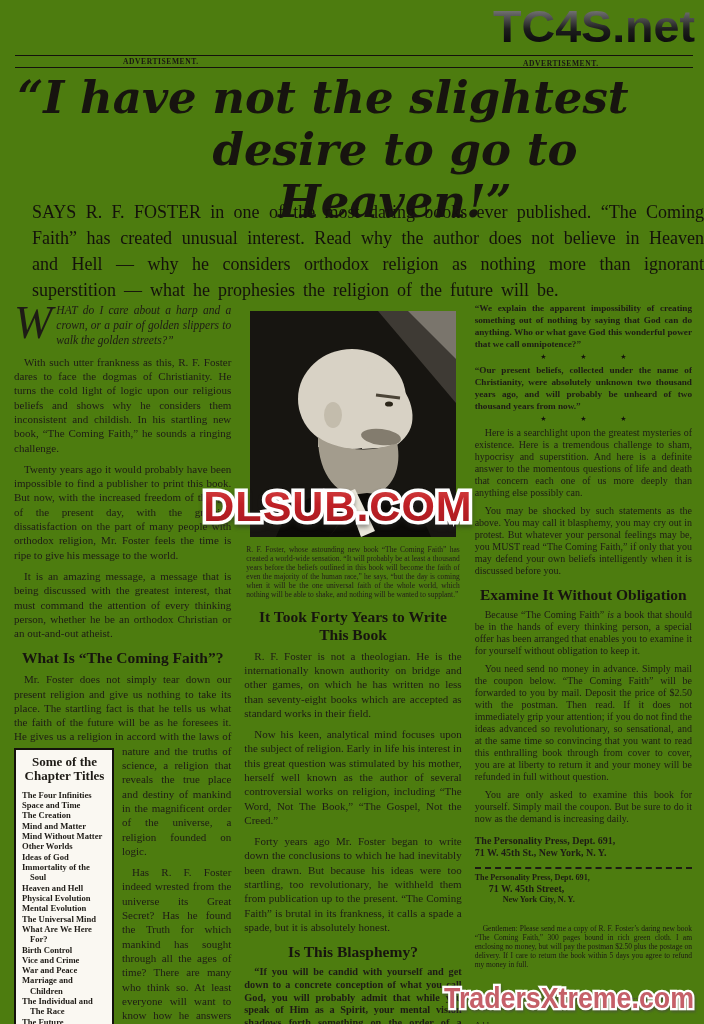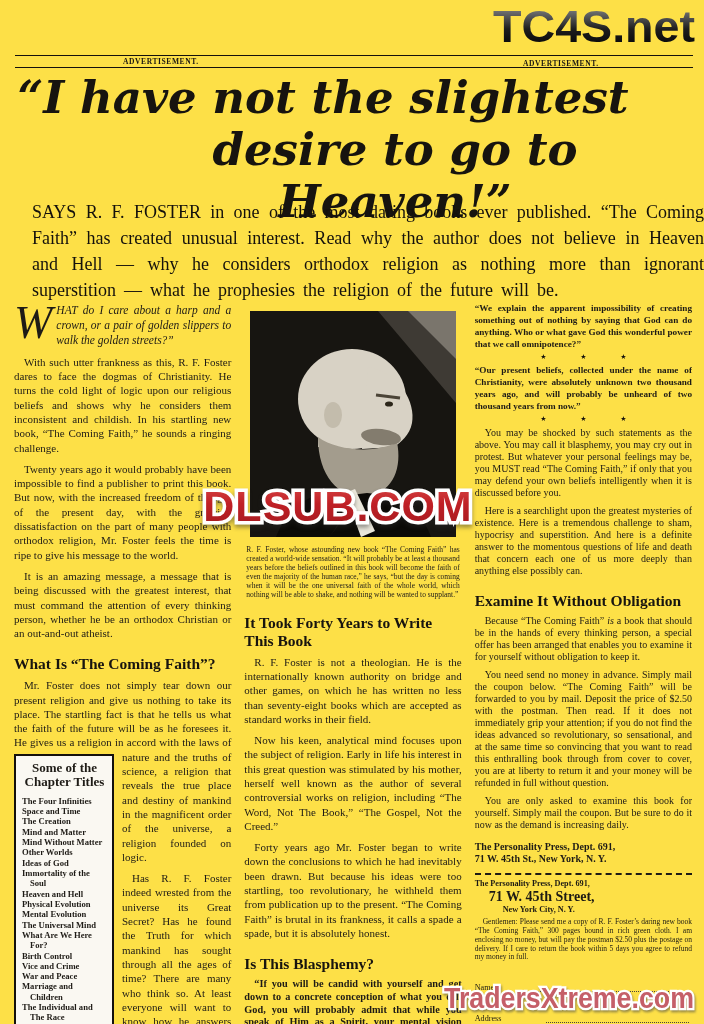--- a/index.html
+++ b/index.html
@@ -1,18 +1,18 @@
 <!DOCTYPE html>
 <html><head>
 <meta charset="utf-8">
 <style>
   html,body{margin:0;padding:0;background:#777;}
   .page{
     position:relative;width:704px;height:1024px;margin:0 auto;
-    background:#fde047;color:#1e1b16;overflow:hidden;
+    background:#4d7c0f;color:#1e1b16;overflow:hidden;
     font-family:"Liberation Serif",serif;
     text-decoration:underline;
   }
   
   .wm-tc4s{position:absolute;top:0;right:4px;z-index:30;}
   .wm-dlsub{position:absolute;left:166px;top:478px;z-index:30;filter:drop-shadow(0 3px 2px rgba(40,40,40,.45));}
   .wm-traders{position:absolute;left:438px;top:979px;z-index:30;filter:drop-shadow(1px 2px 1px rgba(70,70,70,.55));}
   
   .masthead{position:absolute;top:55px;left:15px;width:678px;}
   .m-rule{border-top:1.5px solid #14110c;height:0;}
@@ -28,21 +28,21 @@
   .headline .l2{font-size:45px;line-height:1.15;text-align:center;padding-left:84px;}
   
   .intro{position:absolute;top:200px;left:32px;width:672px;
     font-size:18px;line-height:1.44;text-align:justify;word-spacing:3.5px;color:#14110c;}
   
   .columns{position:absolute;top:303px;left:14px;width:678px;bottom:0;
     display:flex;gap:13px;overflow:hidden;}
   .col{flex:1;min-width:0;}
   .col p{margin:0 0 7px 0;font-size:11px;line-height:1.3;text-align:justify;text-indent:10px;}
   h3{font-family:"Liberation Serif",serif;font-weight:bold;color:#17140f;
-     font-size:15.5px;line-height:1.15;text-align:left;margin:15px 0 5px 0;}
+     font-size:15.5px;line-height:1.15;text-align:center;margin:9px 0 5px 0;}
   
   .opener{font-style:italic;text-indent:0 !important;font-size:11.5px !important;}
   .dropcap{float:left;font-size:46px;line-height:.72;padding:3px 4px 0 0;font-style:italic;font-weight:normal;}
   
   .chapter-box{
     float:left;width:100px;box-sizing:border-box;
     border:2.5px solid #14110c;background:#faf8f2;
     padding:5px 5px 12px 6px;margin:4px 8px 3px 0;
     text-indent:0;display:block;
   }
@@ -54,23 +54,23 @@
   .bold-quote{font-weight:bold;font-size:10.3px !important;line-height:1.24 !important;text-indent:10px;}
   
   .col-right p{font-size:10px;line-height:1.2;margin-bottom:6px;}
   .col-right .bq{font-weight:bold;font-size:9.2px;line-height:1.3;text-indent:0;margin-bottom:2px;}
   .stars{text-align:center !important;text-indent:0 !important;font-size:7px !important;
          letter-spacing:16px;padding-left:16px;margin:2px 0 4px 0 !important;color:#14110c;}
   .press-addr{font-weight:bold;font-size:14px;line-height:1.5;text-align:center;text-indent:0 !important;margin:10px 0 8px 0 !important;}
   .cutline{border-top:2.5px dashed #1d1a14;margin:2px 0 4px 0;}
   .coupon{font-size:7.5px;line-height:1.18;color:#1d1a14;}
   .coupon .c-addr1{font-weight:bold;font-size:8.2px;}
-  .coupon .c-addr2{font-weight:bold;font-size:14px;padding-left:14px;}
+  .coupon .c-addr2{font-weight:bold;font-size:10px;padding-left:14px;}
   .coupon .c-addr3{font-weight:bold;font-size:8.2px;padding-left:28px;}
-  .coupon .c-body{text-align:justify;margin-top:3px;text-indent:8px;}
+  .coupon .c-body{text-align:justify;margin-top:21px;text-indent:8px;}
   .c-row{display:flex;align-items:flex-end;margin-top:21px;font-size:8.2px;gap:40px;}
   .c-row .lbl{white-space:nowrap;}
   .dots{flex:1;border-bottom:1.6px dotted #4a453c;margin:0 3px 1px 4px;height:7px;}
   .dots.short{flex:.8;}
   .coupon .c-foot{text-align:justify;margin-top:6px;text-indent:8px;}
   .it{font-style:italic;}
 </style>
 </head>
 <body>
 
@@ -166,22 +166,22 @@
       <p>Forty years ago Mr. Foster began to write down the conclusions to which he had inevitably been drawn.  But because his ideas were too startling, too revolutionary, he withheld them from publication up to the present. “The Coming Faith” is brutal in its frankness, it calls a spade a spade, but it is absolutely honest.</p>
       <h3>Is This Blasphemy?</h3>
       <p class="bold-quote">“If you will be candid with yourself and get down to a concrete conception of what you call God, you will probably admit that while you speak of Him as a Spirit, your mental vision shadows forth something on the order of a venerable old man with a long beard.”</p>
     </div>
 
     <div class="col col-right">
       <p class="bq">“We explain the apparent impossibility of creating something out of nothing by saying that God can do anything.  Who or what gave God this wonderful power that we call omnipotence?”</p>
       <p class="stars">★ ★ ★</p>
       <p class="bq">“Our present beliefs, collected under the name of Christianity, were absolutely unknown two thousand years ago, and will probably be unheard of two thousand years from now.”</p>
       <p class="stars">★ ★ ★</p>
+      <p>Here is a searchlight upon the greatest mysteries of existence.  Here is a tremendous challenge to sham, hypocrisy and superstition. And here is a definite answer to the momentous questions of life and death that concern each one of us more deeply than anything else possibly can.</p>
       <p>You may be shocked by such statements as the above.  You may call it blasphemy, you may cry out in protest.  But whatever your personal feelings may be, you MUST read “The Coming Faith,” if only that you may defend your own beliefs intelligently when it is discussed before you.</p>
-      <p>Here is a searchlight upon the greatest mysteries of existence.  Here is a tremendous challenge to sham, hypocrisy and superstition. And here is a definite answer to the momentous questions of life and death that concern each one of us more deeply than anything else possibly can.</p>
       <h3>Examine It Without Obligation</h3>
       <p><span>Because “The Coming Faith” </span><span class="it">is</span><span> a book that should be in the hands of every thinking person, a special offer has been arranged that enables you to examine it for yourself without obligation to keep it.</span></p>
       <p>You need send no money in advance.  Simply mail the coupon below.  “The Coming Faith” will be forwarded to you by mail.  Deposit the price of $2.50 with the postman.  Then read.  If it does not immediately grip your attention; if you do not find the ideas advanced so revolutionary, so sensational, and at the same time so convincing that you want to read this enthralling book through from cover to cover, you are at liberty to return it and your money will be refunded in full without question.</p>
       <p>You are only asked to examine this book for yourself.  Simply mail the coupon.  But be sure to do it now as the demand is increasing daily.</p>
       <p class="press-addr"><span>The Personality Press, Dept. 691,</span><br><span>71 W. 45th St., New York, N. Y.</span></p>
 
       <div class="coupon">
         <div class="cutline"></div>
         <div class="c-addr1">The Personality Press, Dept. 691,</div>
         <div class="c-addr2">71 W. 45th Street,</div>

